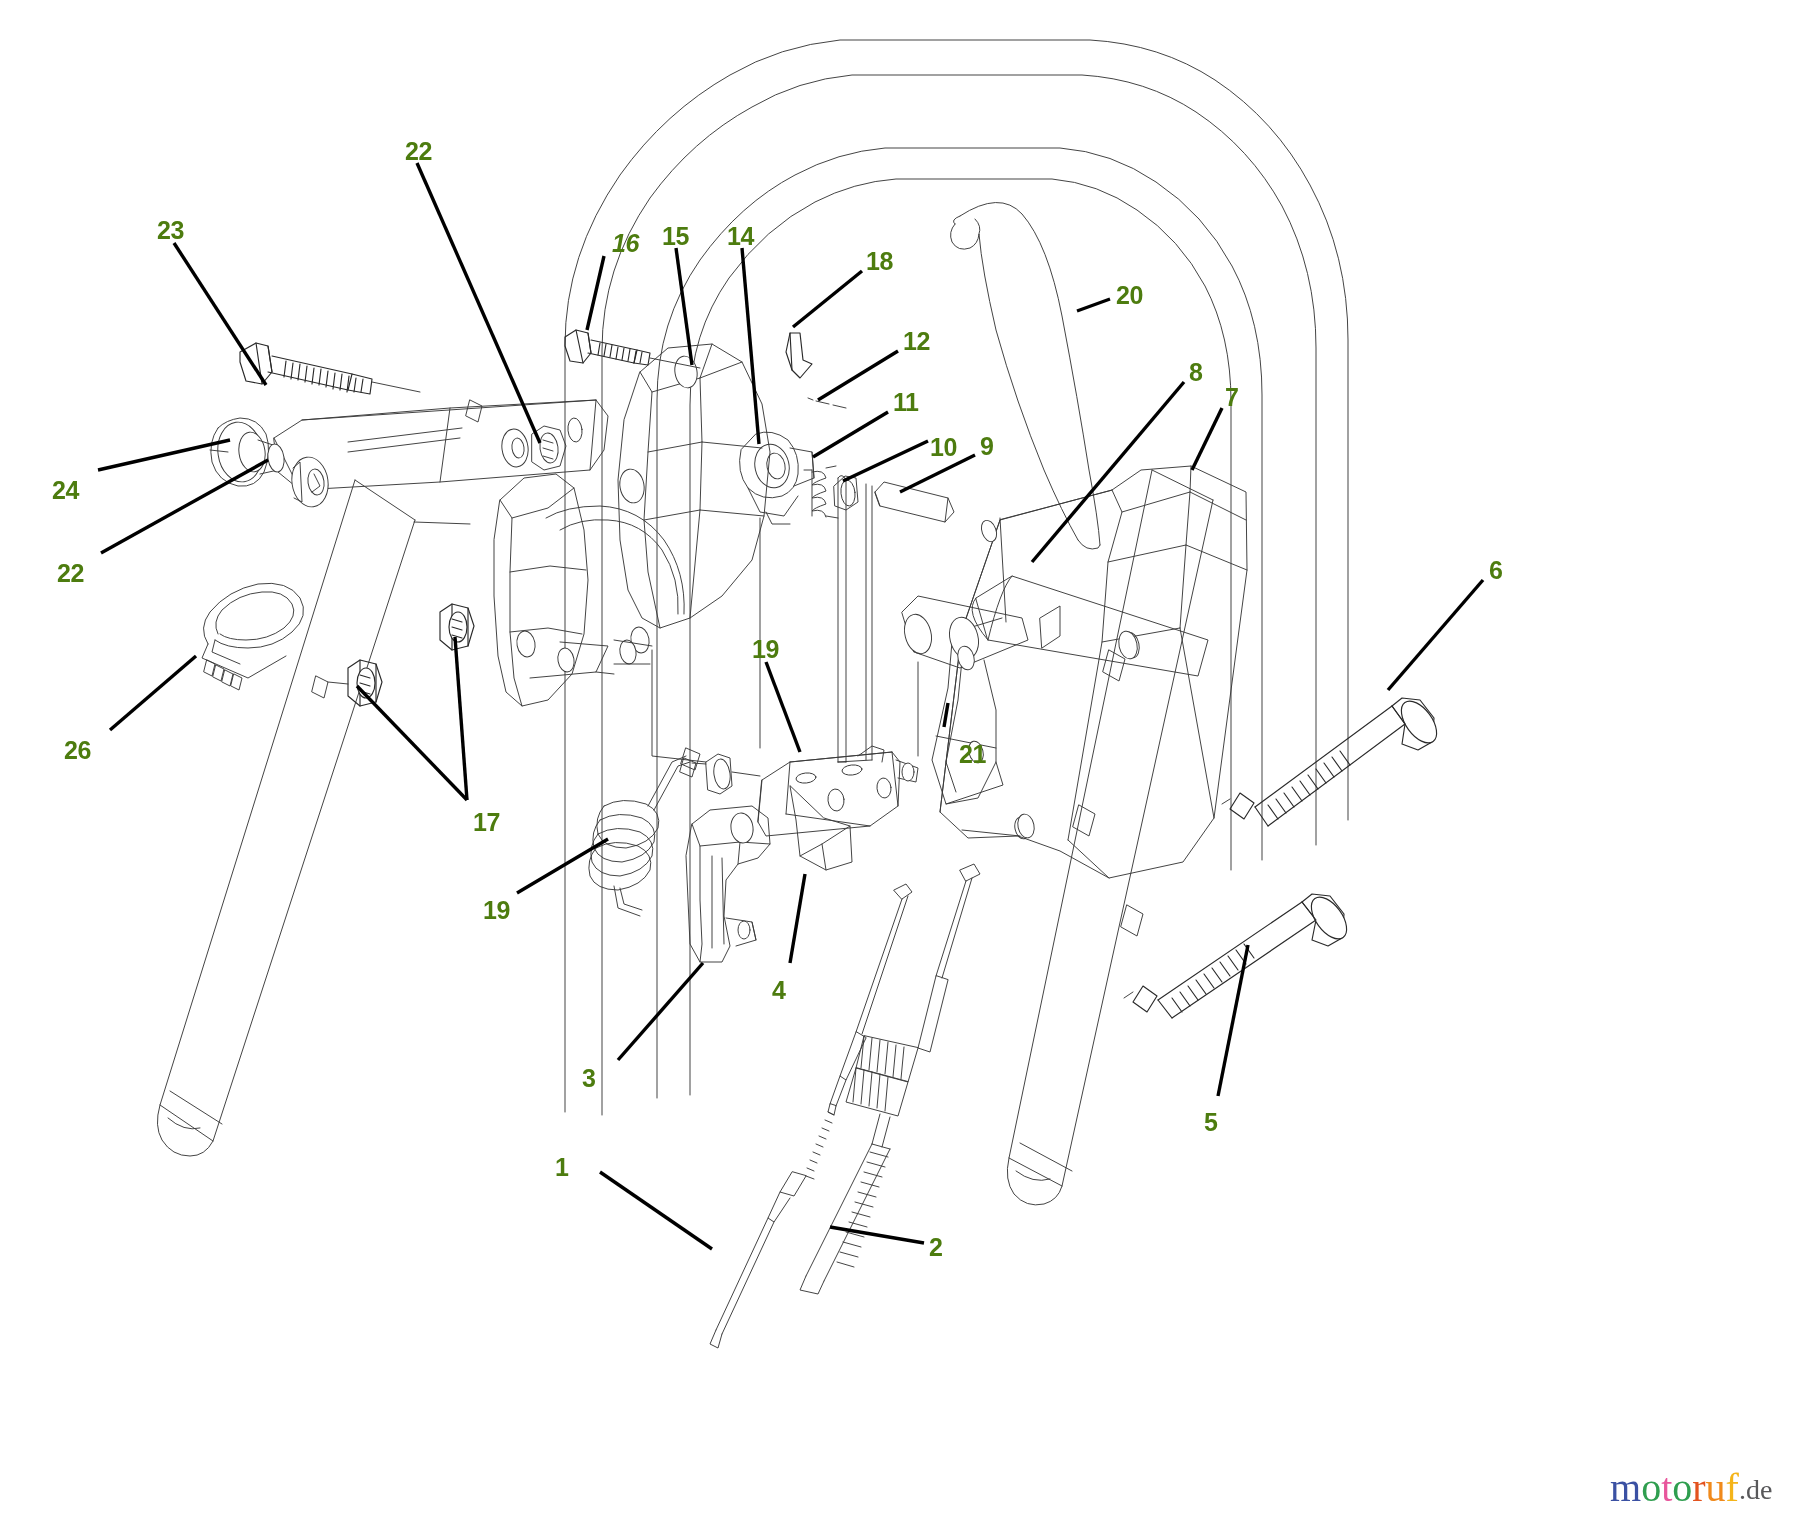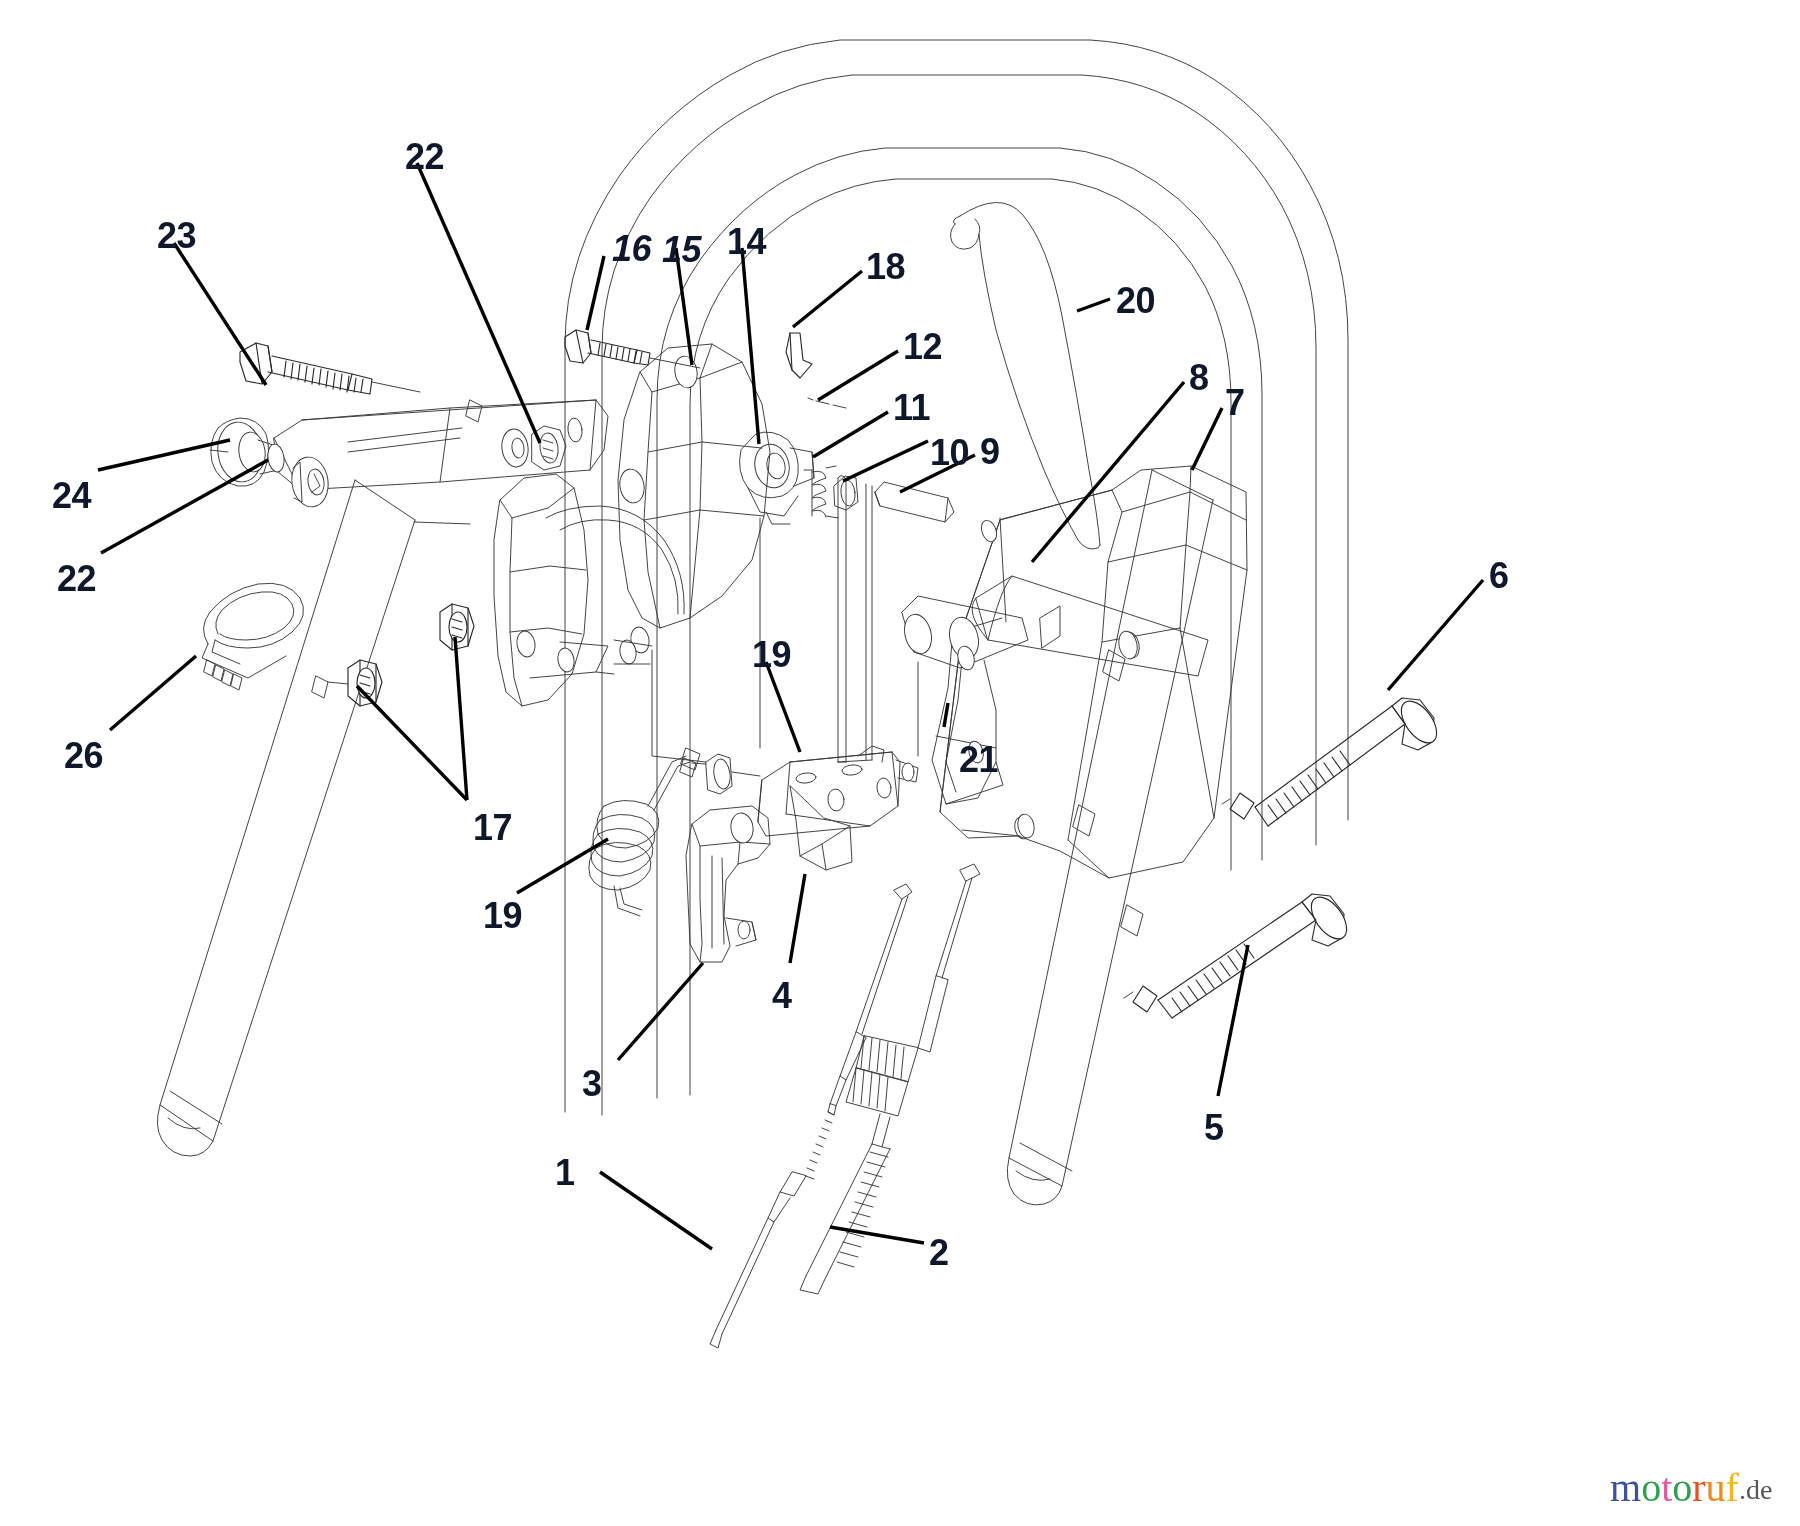--- a/index.html
+++ b/index.html
@@ -14,23 +14,23 @@
 
   .thin{fill:none;stroke:#2a2a2a;stroke-width:1.15;stroke-linejoin:round;stroke-linecap:round;}
   .thinfill{fill:#ffffff;stroke:#2a2a2a;stroke-width:1.15;stroke-linejoin:round;stroke-linecap:round;}
   .hair{fill:none;stroke:#3a3a3a;stroke-width:0.95;stroke-linejoin:round;stroke-linecap:round;}
   .hairfill{fill:#ffffff;stroke:#3a3a3a;stroke-width:0.95;stroke-linejoin:round;stroke-linecap:round;}
   .leader{fill:none;stroke:#000000;stroke-width:3.4;stroke-linecap:butt;}
 
   .lbl{
     position:absolute;
     font-family:"Liberation Sans", sans-serif;
-    font-size:36px;
+    font-size:25px;
     font-weight:700;
-    color:#0f172a;
+    color:#4d7c0f;
     letter-spacing:-0.5px;
     line-height:1;
     white-space:nowrap;
     user-select:none;
   }
 
   
   #logo{
     position:absolute;
     left:1610px;top:1468px;
@@ -508,21 +508,21 @@
       <div class="lbl" style="left: 1204px; top: 1110px;">5</div>
       <div class="lbl" style="left: 1489px; top: 558px;">6</div>
       <div class="lbl" style="left: 1225px; top: 385px;">7</div>
       <div class="lbl" style="left: 1189px; top: 360px;">8</div>
       <div class="lbl" style="left: 980px; top: 434px;">9</div>
       <div class="lbl" style="left: 930px; top: 435px;">10</div>
       <div class="lbl" style="left: 893px; top: 390px;">11</div>
       <div class="lbl" style="left: 903px; top: 329px;">12</div>
       <div class="lbl" style="left: 866px; top: 249px;">18</div>
       <div class="lbl" style="left: 727px; top: 224px;">14</div>
-      <div class="lbl" style="left: 662px; top: 232px; font-style: italic;">15</div>
+      <div class="lbl" style="left: 662px; top: 224px;">15</div>
       <div class="lbl" style="left: 612px; top: 231px; font-style: italic;">16</div>
       <div class="lbl" style="left: 473px; top: 810px;">17</div>
       <div class="lbl" style="left: 752px; top: 637px;">19</div>
       <div class="lbl" style="left: 483px; top: 898px;">19</div>
       <div class="lbl" style="left: 1116px; top: 283px;">20</div>
       <div class="lbl" style="left: 959px; top: 742px;">21</div>
       <div class="lbl" style="left: 405px; top: 139px;">22</div>
       <div class="lbl" style="left: 57px; top: 561px;">22</div>
       <div class="lbl" style="left: 157px; top: 218px;">23</div>
       <div class="lbl" style="left: 52px; top: 478px; text-align: center;">24</div>

